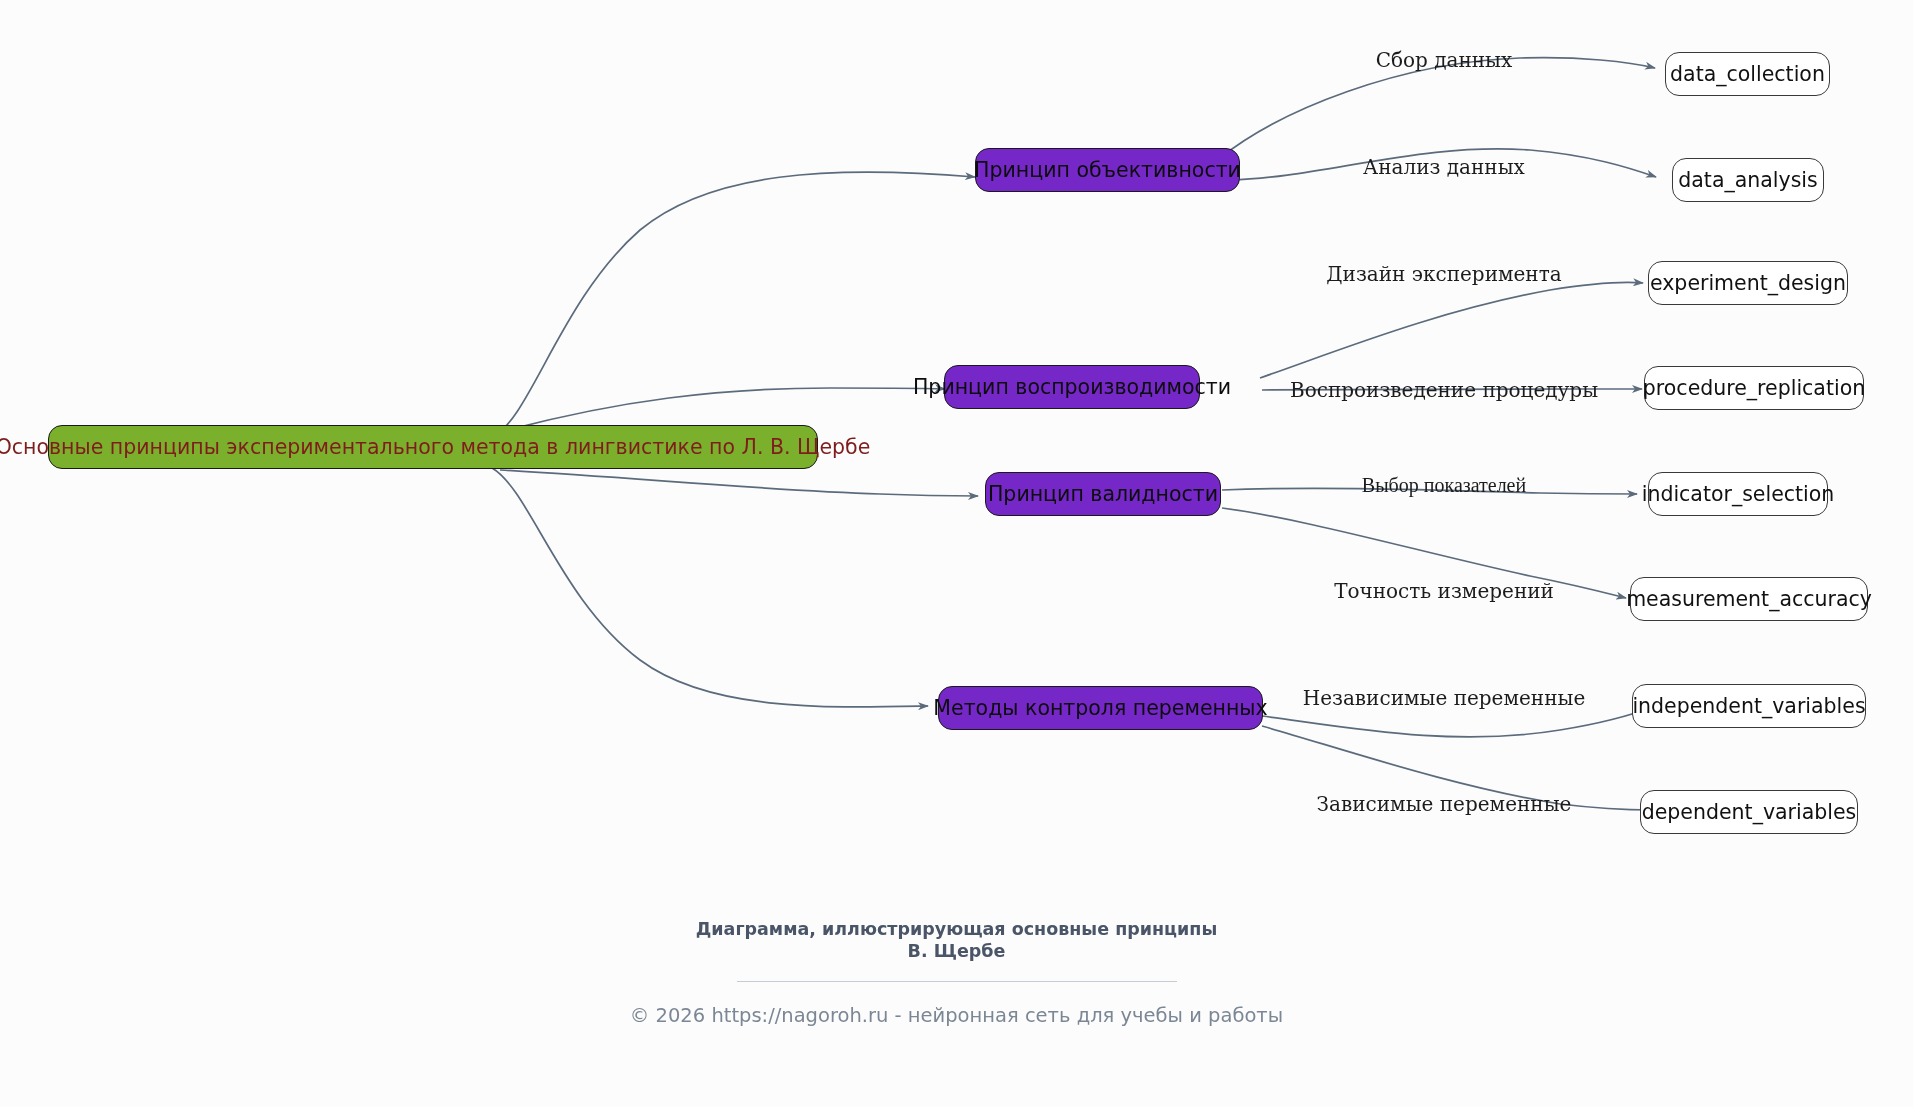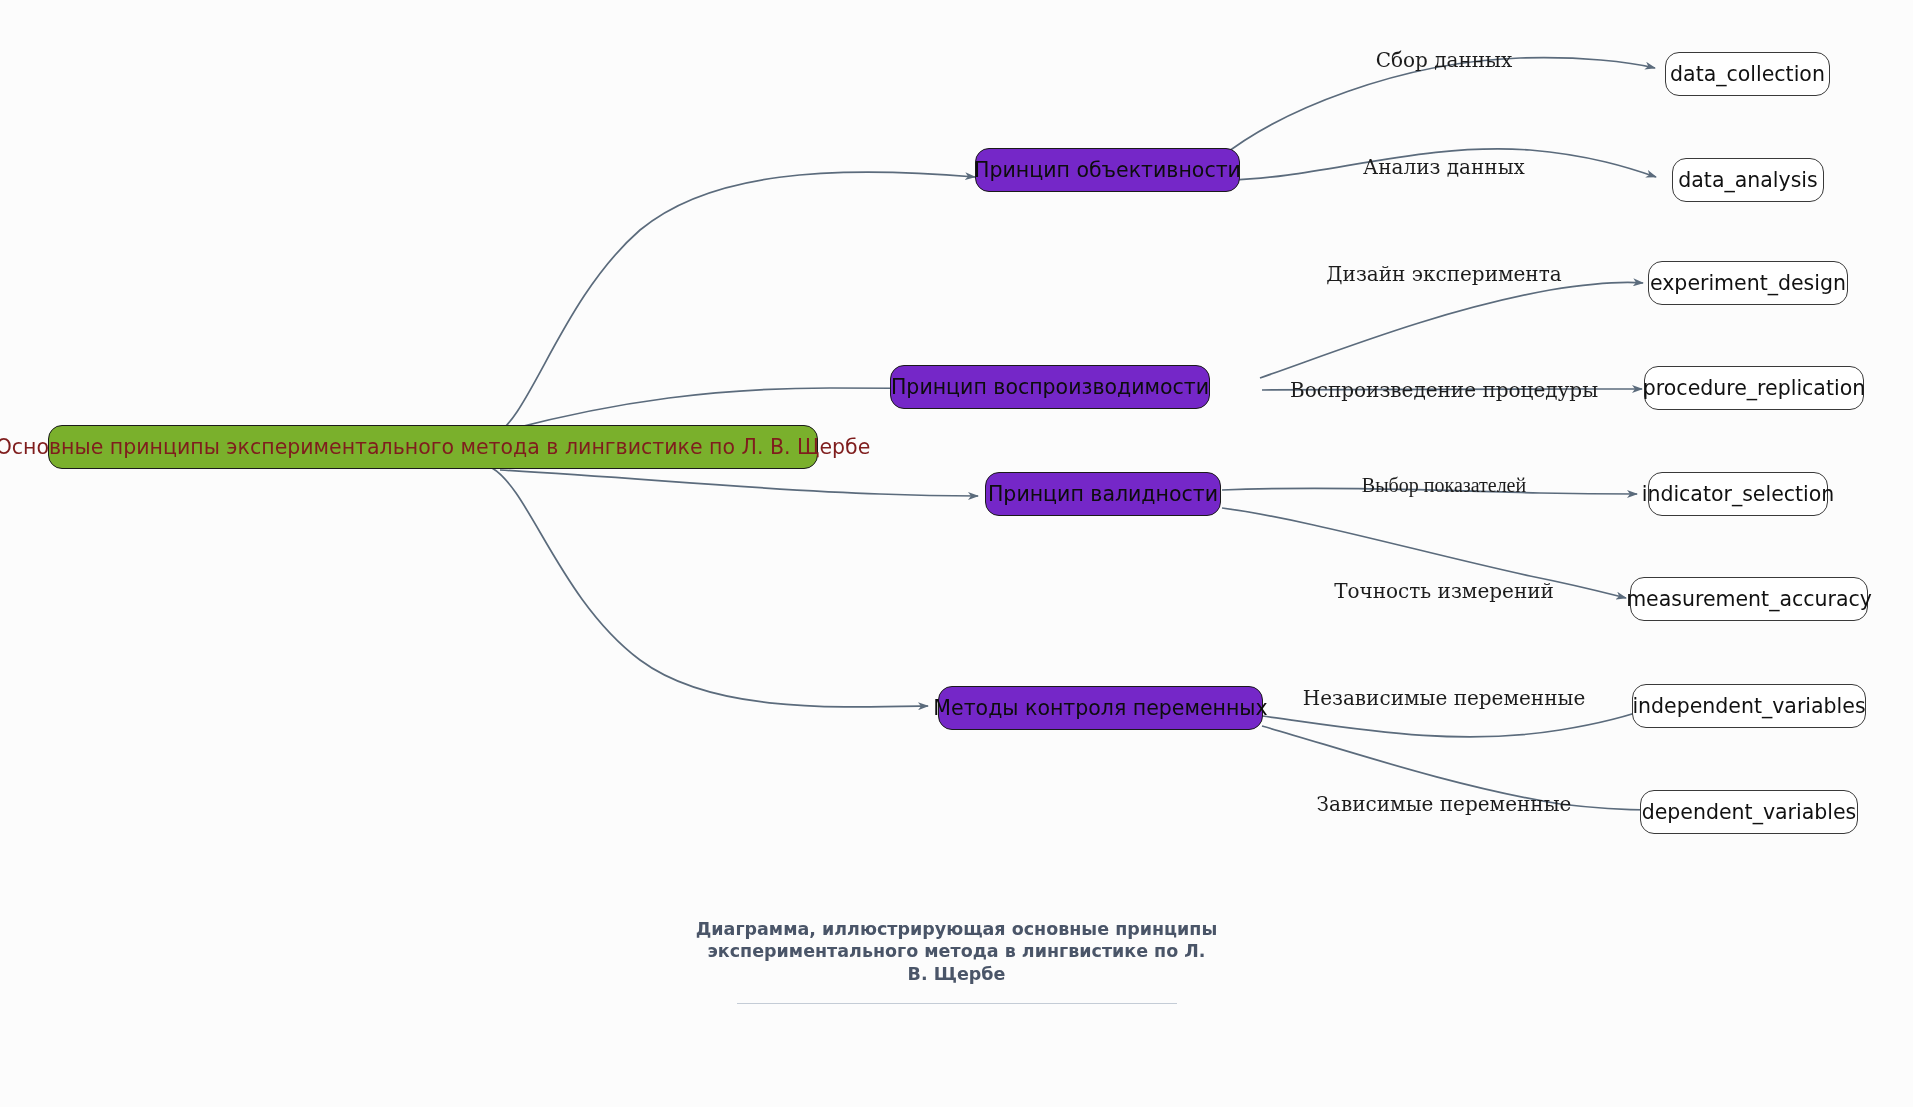--- a/index.html
+++ b/index.html
@@ -120,21 +120,21 @@
 </svg>
 
 <div class="node node-root" style="left:48px; top:425px; width:770px; height:44px;">
   <span>Основные принципы экспериментального метода в лингвистике по Л. В. Щербе</span>
 </div>
 
 <div class="node node-branch" style="left:975px; top:148px; width:265px; height:44px;">
   <span>Принцип объективности</span>
 </div>
 
-<div class="node node-branch" style="left:890px; top:365px; width:320px; height:44px;">
+<div class="node node-branch" style="left:944px; top:365px; width:256px; height:44px;">
   <span>Принцип воспроизводимости</span>
 </div>
 
 <div class="node node-branch" style="left:985px; top:472px; width:236px; height:44px;">
   <span>Принцип валидности</span>
 </div>
 
 <div class="node node-branch" style="left:938px; top:686px; width:325px; height:44px;">
   <span>Методы контроля переменных</span>
 </div>
@@ -183,17 +183,17 @@
 
 <div class="edge-label" style="left:1444px; top:581px;">Точность измерений</div>
 
 <div class="edge-label" style="left:1444px; top:688px;">Независимые переменные</div>
 
 <div class="edge-label" style="left:1444px; top:794px;">Зависимые переменные</div>
 
 <div id="caption-block">
   <div class="caption-title">
     <div>Диаграмма, иллюстрирующая основные принципы</div>
-    <div>экспериментального метода в лингвистике по Л.</div>
     <div>В. Щербе</div>
   </div>
   <div class="caption-rule"></div>
+  <div class="caption-footer">© 2026 https://nagoroh.ru - нейронная сеть для учебы и работы</div>
 </div>
 
 </body></html>

